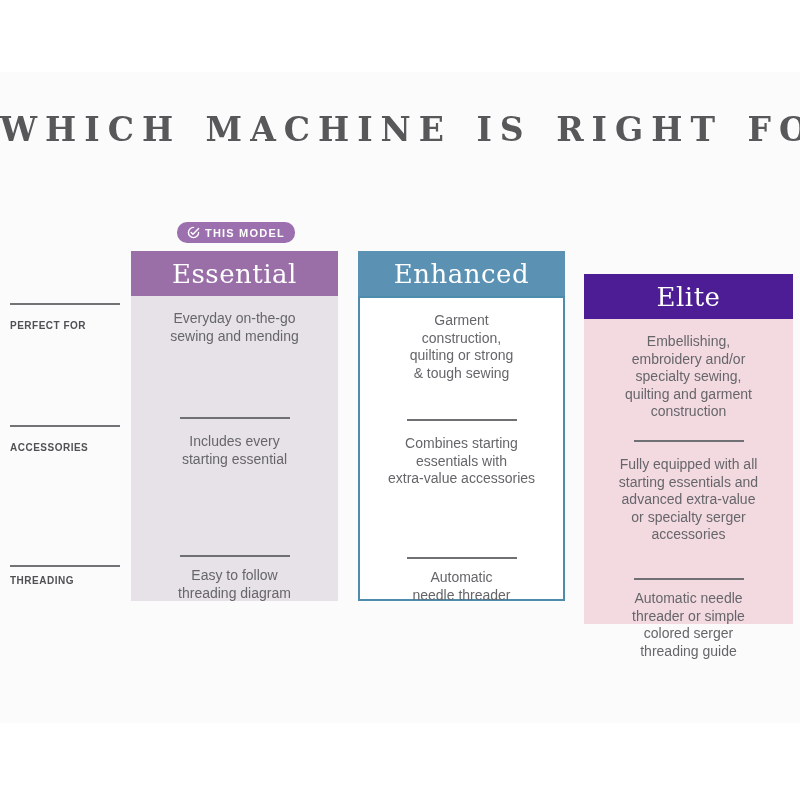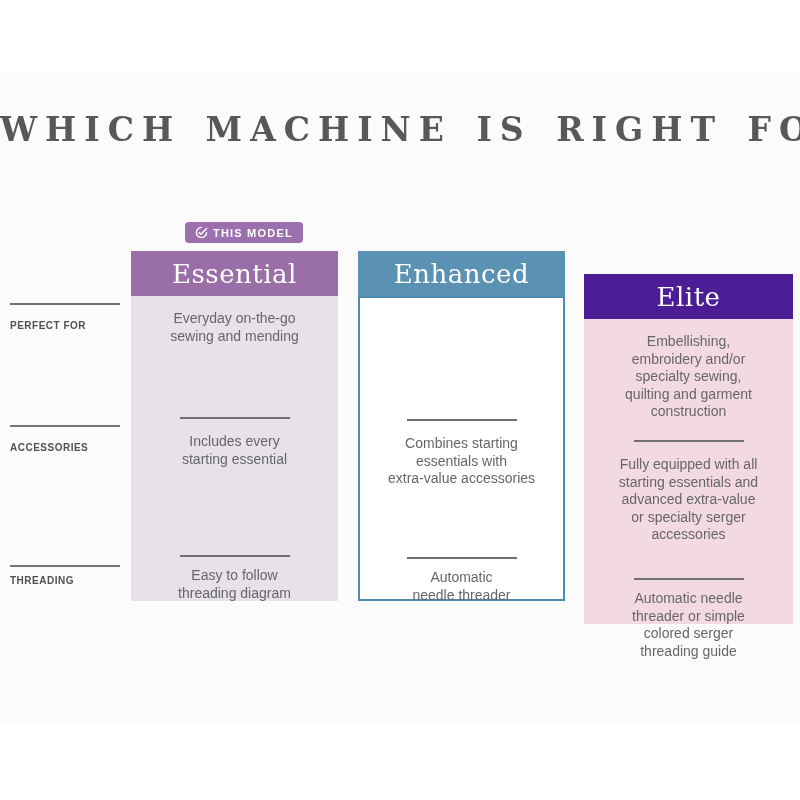--- a/index.html
+++ b/index.html
@@ -26,27 +26,27 @@
     font-family: "DejaVu Serif", serif;
     font-size: 33px;
     font-weight: 600;
     letter-spacing: 8px;
     word-spacing: 5px;
     color: #58585b;
     white-space: nowrap;
   }
   .badge {
     position: absolute;
-    left: 185px; top: 222px;
+    left: 177px; top: 222px;
     height: 21px;
     padding: 0 10px;
     display: flex;
     align-items: center;
     gap: 5px;
-    border-radius: 4px;
+    border-radius: 10px;
     color: #ffffff;
   }
   .badge-label {
     font-size: 11px;
     font-weight: bold;
     letter-spacing: 1.2px;
     white-space: nowrap;
   }
   .rowline {
     position: absolute;
@@ -151,20 +151,24 @@
 starting essential</div>
       <div class="divider d2"></div>
       <div class="cell r3">Easy to follow
 threading diagram</div>
     </div>
   </div>
 
   <div class="col c1">
     <div class="col-header" style="background: rgb(91, 146, 179);">Enhanced</div>
     <div class="col-body" style="background: rgb(255, 255, 255); border: 2px solid rgb(77, 140, 172);">
+      <div class="cell r1">Garment
+construction,
+quilting or strong
+&amp; tough sewing</div>
       <div class="divider d1"></div>
       <div class="cell r2">Combines starting
 essentials with
 extra-value accessories</div>
       <div class="divider d2"></div>
       <div class="cell r3">Automatic
 needle threader</div>
     </div>
   </div>
 

